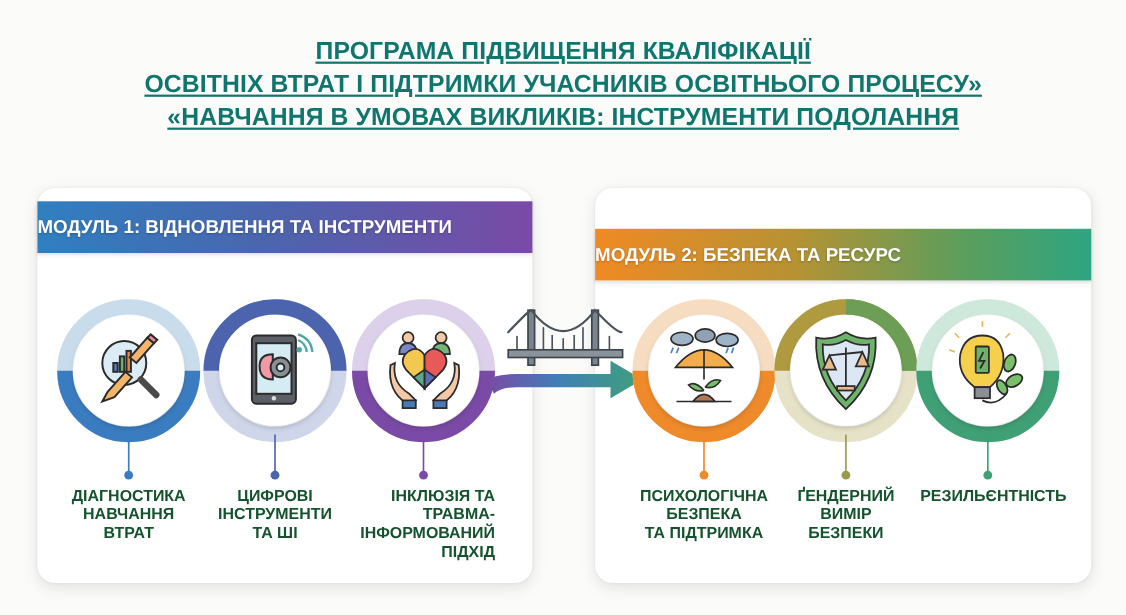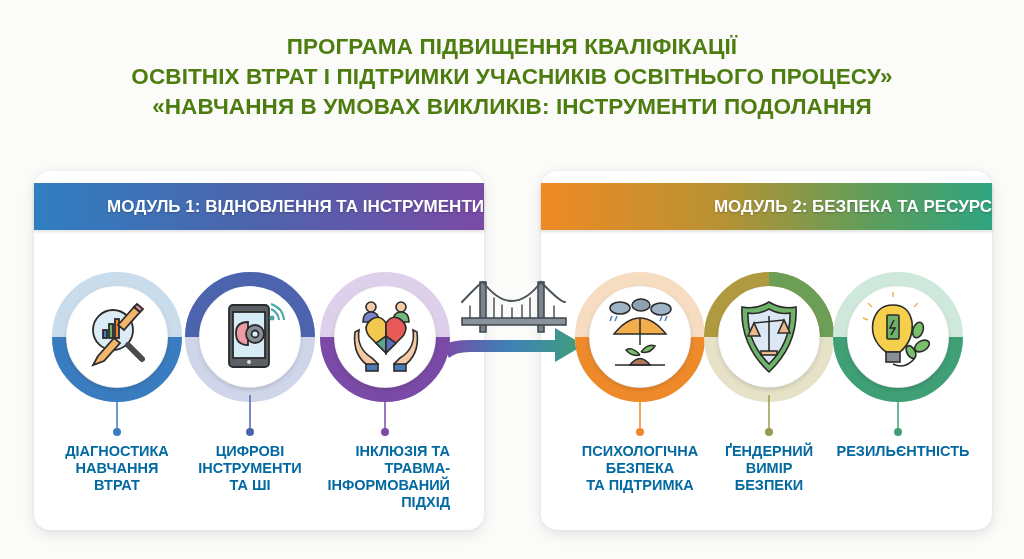--- a/index.html
+++ b/index.html
@@ -4,51 +4,51 @@
 <style>
   html, body { margin: 0; padding: 0; }
   body {
     width: 1024px; height: 559px; overflow: hidden;
     background: #fbfbfa;
     font-family: "Liberation Sans", "DejaVu Sans", sans-serif;
     position: relative;
   }
   .title {
     position: absolute; left: 0; top: 32px; width: 1024px;
-    text-align: center; color: #4d7c0f;
+    text-align: center; color: #0f766e;
     font-weight: 700; font-size: 22.5px; line-height: 30px;
     letter-spacing: 0.1px;
+    text-decoration: underline;
   }
   .title div { white-space: nowrap; }
 
   .card {
     position: absolute; top: 171px; height: 359px;
     background: #ffffff; border-radius: 16px;
     box-shadow: 0 4px 14px rgba(0,0,0,0.10), 0 0 3px rgba(0,0,0,0.06);
   }
   .card1 { left: 34px; width: 450px; }
   .card2 { left: 541px; width: 451px; }
   .band {
     position: absolute; left: 0; right: 0; top: 12px; height: 47px;
-    display: flex; align-items: center; justify-content: flex-end;
+    display: flex; align-items: center; justify-content: flex-start;
     color: #ffffff; font-weight: 700; font-size: 17px;
     text-shadow: 0 1px 2px rgba(0,0,0,0.25);
     box-shadow: 0 2px 3px rgba(0,0,0,0.12);
-    padding-left: 48px;
   }
   .card1 .band { background: linear-gradient(90deg, #2f7fc1 0%, #4a66ae 45%, #7a4aa6 100%); }
-  .card2 .band { background: linear-gradient(90deg, #f08a24 0%, #b79233 40%, #5a9e5d 75%, #2ea582 100%); }
+  .card2 .band { background: linear-gradient(90deg, #f08a24 0%, #b79233 40%, #5a9e5d 75%, #2ea582 100%); margin-top: 25px; }
 
   .diagram { position: absolute; left: 0; top: 0; width: 1024px; height: 559px; pointer-events: none; }
   .diagram svg { position: absolute; left: 0; top: 0; }
 
   .label {
     position: absolute; width: 130px; text-align: center;
     font-weight: 700; font-size: 14.5px; line-height: 17px;
-    color: #0369a1; top: 443px;
+    color: #14532d; top: 443px;
   }
 </style>
 </head>
 <body>
 
 <div class="title">
   <div>ПРОГРАМА ПІДВИЩЕННЯ КВАЛІФІКАЦІЇ</div>
   <div>ОСВІТНІХ ВТРАТ І ПІДТРИМКИ УЧАСНИКІВ ОСВІТНЬОГО ПРОЦЕСУ»</div>
   <div>«НАВЧАННЯ В УМОВАХ ВИКЛИКІВ: ІНСТРУМЕНТИ ПОДОЛАННЯ</div>
 </div>

